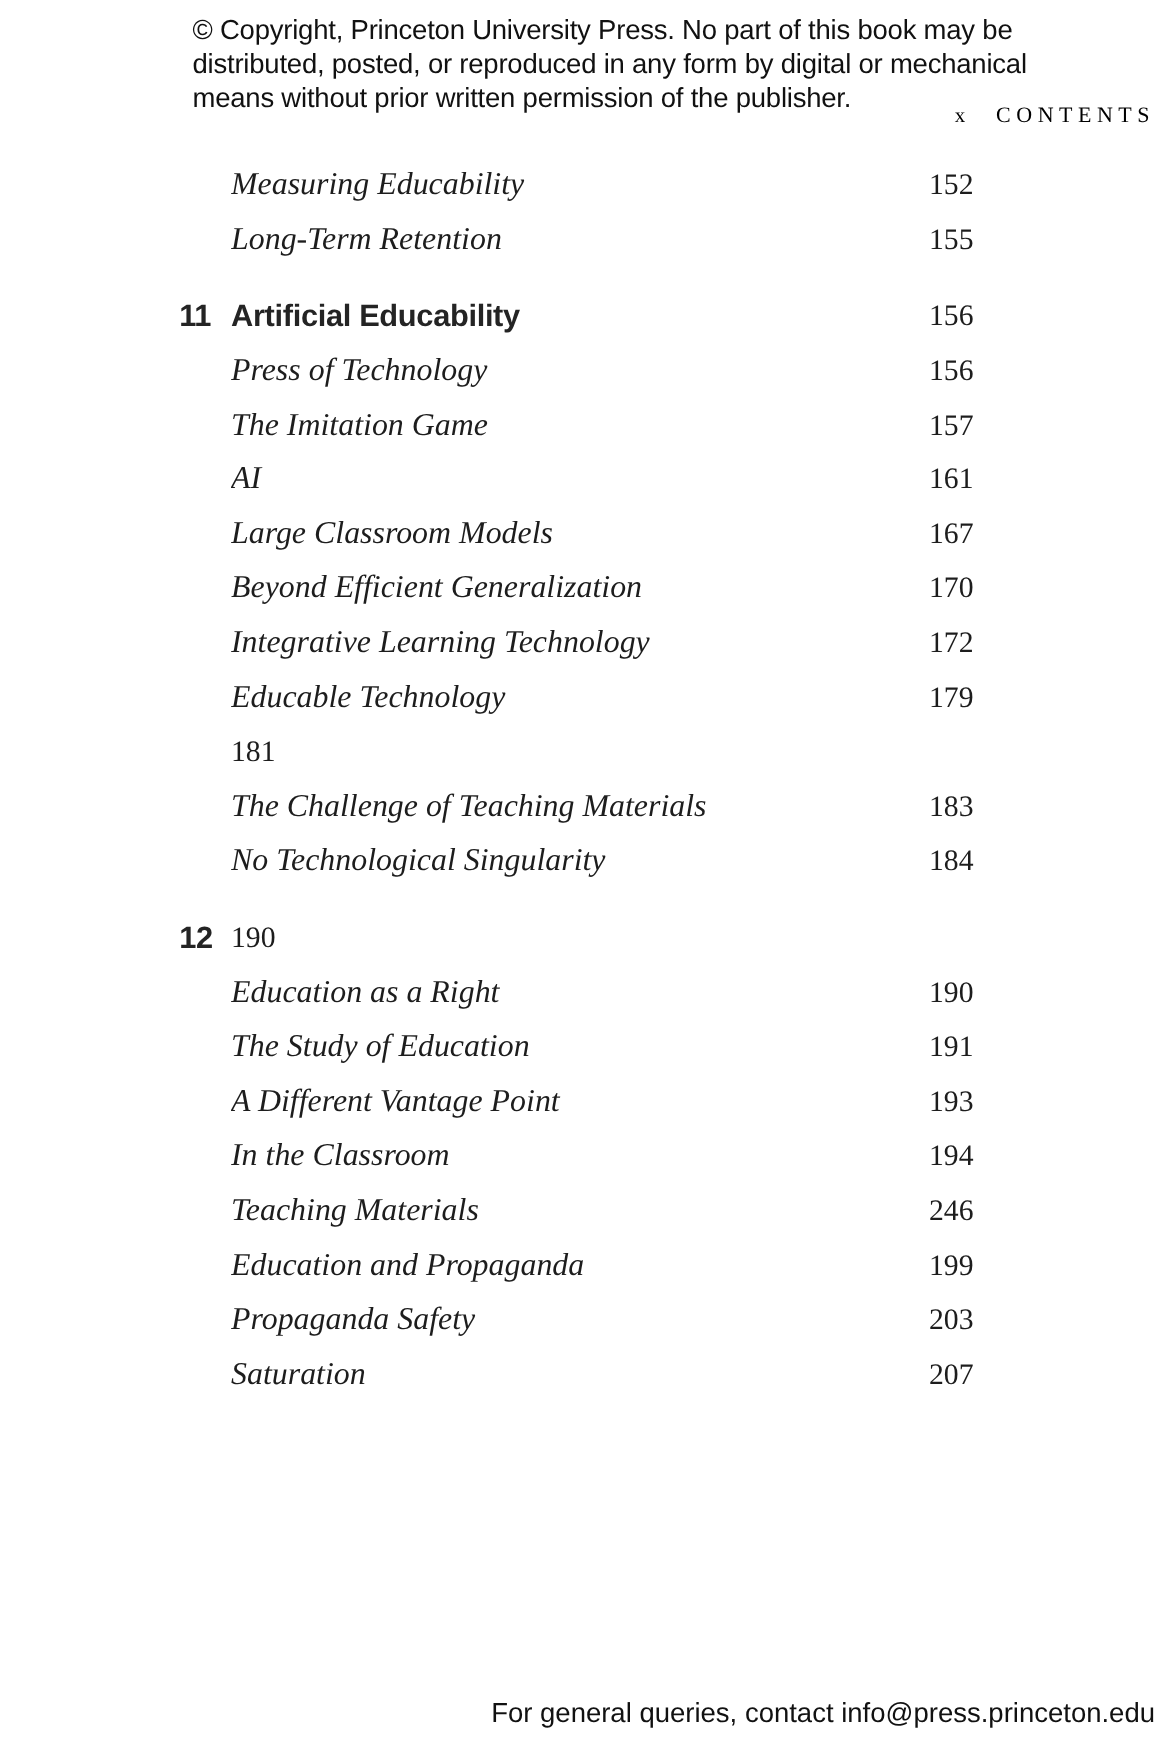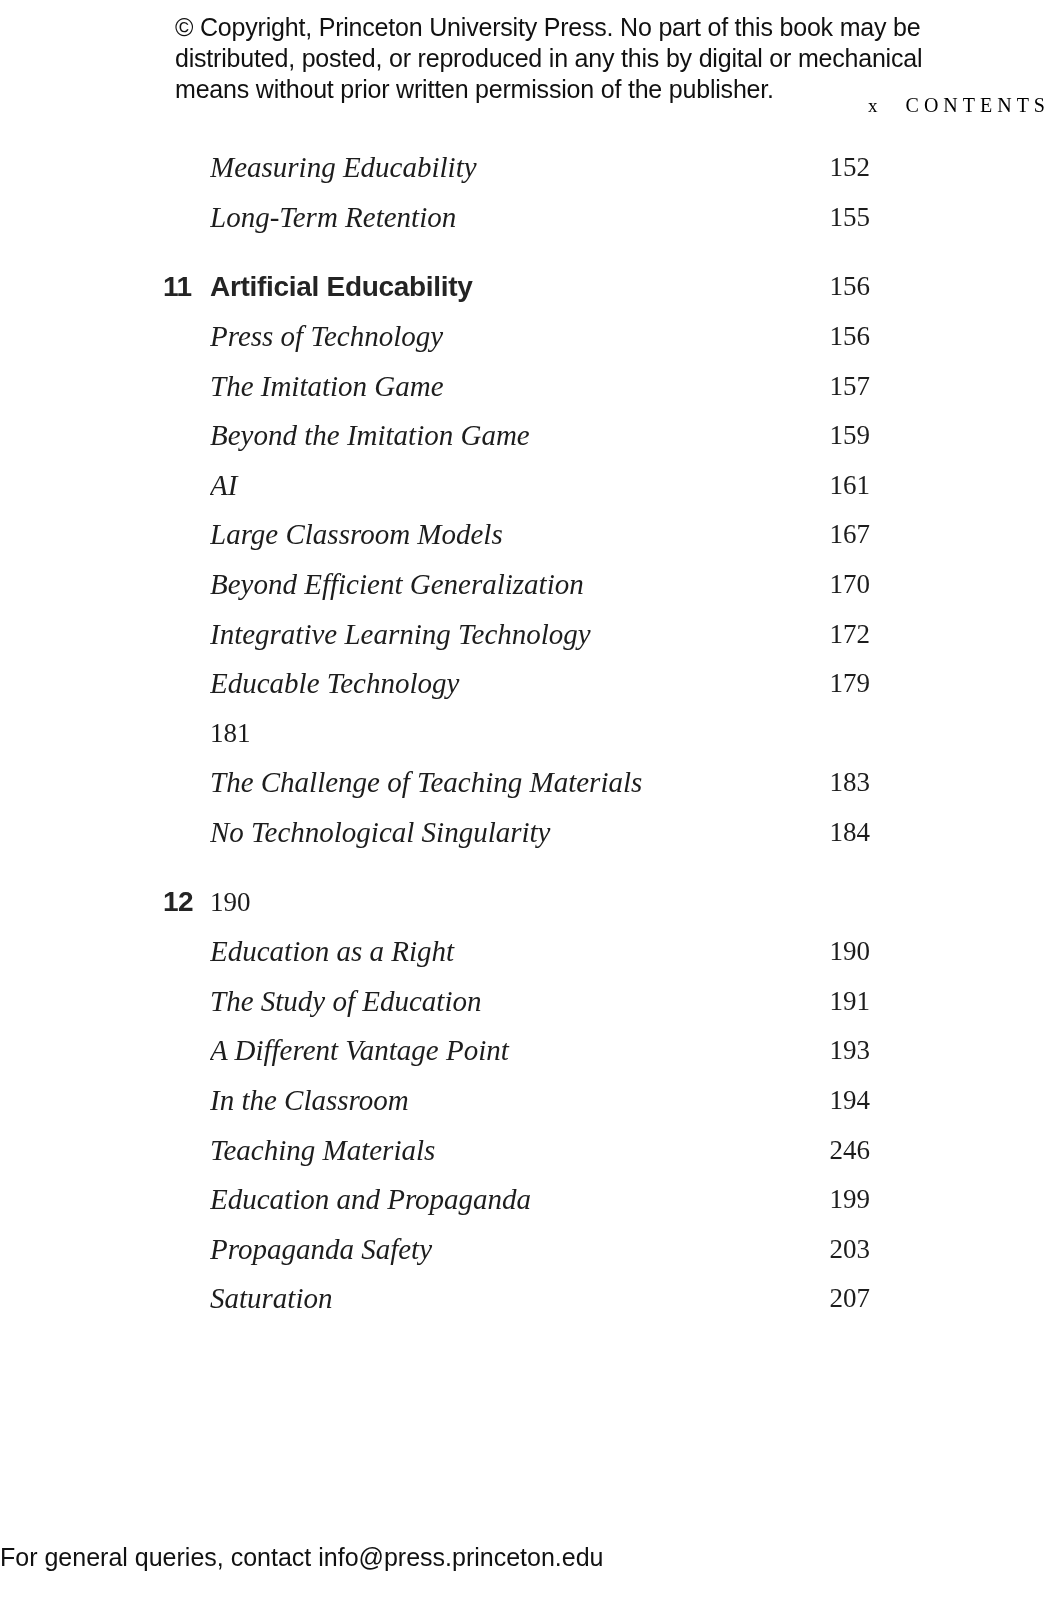--- a/index.html
+++ b/index.html
@@ -47,21 +47,21 @@
   .running-head .head-title {
     font-size: 20px;
     letter-spacing: 5px;
   }
 
   
   .toc {
     position: absolute;
     top: 143px;
     left: 163px;
-    right: 180px;
+    right: 165px;
   }
   .toc-row {
     display: flex;
     align-items: center;
     height: 49.6px;
   }
   .toc-row .ch-num {
     width: 47px;
     flex: 0 0 47px;
     font-family: "Liberation Sans", sans-serif;
@@ -98,34 +98,34 @@
   .toc-row.chapter {
     margin-top: 20px;
   }
 
   
   .footer {
     position: absolute;
     top: 1543px;
     left: 0;
     width: 100%;
-    text-align: left;
+    text-align: right;
     font-family: "Liberation Sans", sans-serif;
     font-size: 25px;
     color: #111111;
   }
 </style>
 </head>
 <body>
 
 <div class="page">
 
   <div class="copyright" id="copyright">
       <div class="cr-line">© Copyright, Princeton University Press. No part of this book may be</div>
-      <div class="cr-line">distributed, posted, or reproduced in any this by digital or mechanical</div>
+      <div class="cr-line">distributed, posted, or reproduced in any form by digital or mechanical</div>
       <div class="cr-line">means without prior written permission of the publisher.</div>
     </div>
 
   <div class="running-head">
     <span class="folio">x</span><span class="head-title">CONTENTS</span>
   </div>
 
   <div class="toc" id="toc">
       <div class="toc-row section">
         <span class="ch-num"></span>
@@ -147,25 +147,20 @@
         <span class="entry-title">Press of Technology</span>
         <span class="entry-page">156</span>
       </div>
       <div class="toc-row section">
         <span class="ch-num"></span>
         <span class="entry-title">The Imitation Game</span>
         <span class="entry-page">157</span>
       </div>
       <div class="toc-row section">
         <span class="ch-num"></span>
-        <span class="entry-title">Beyond the Imitation Game</span>
-        <span class="entry-page">159</span>
-      </div>
-      <div class="toc-row section">
-        <span class="ch-num"></span>
         <span class="entry-title">AI</span>
         <span class="entry-page">161</span>
       </div>
       <div class="toc-row section">
         <span class="ch-num"></span>
         <span class="entry-title">Large Classroom Models</span>
         <span class="entry-page">167</span>
       </div>
       <div class="toc-row section">
         <span class="ch-num"></span>

